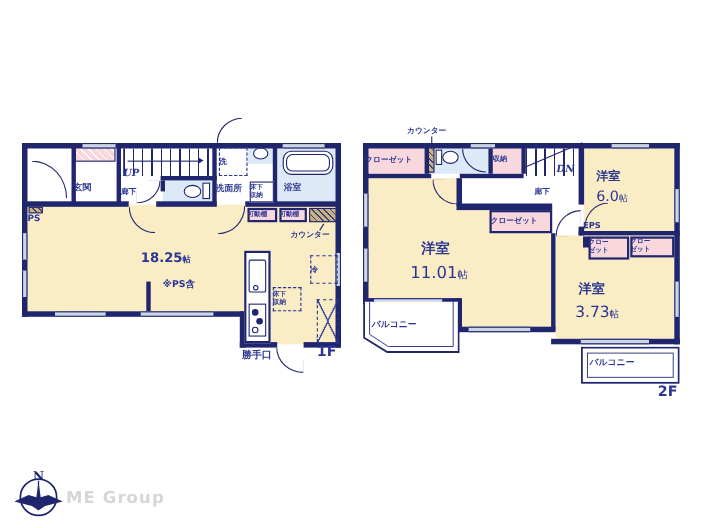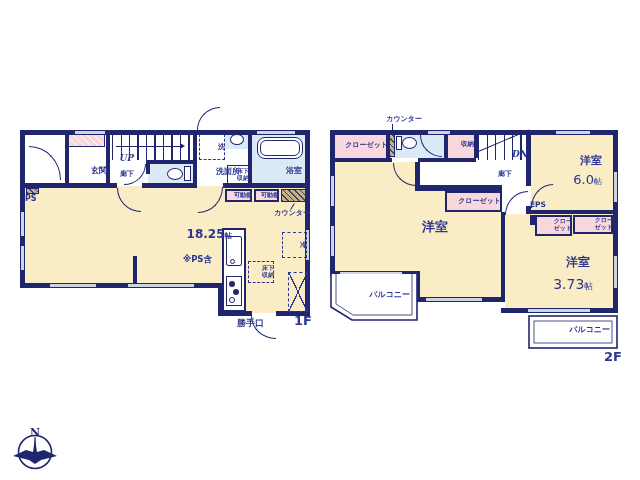--- a/index.html
+++ b/index.html
@@ -6,21 +6,21 @@
     --navy:#20266e; --ink:#2b3692; --cream:#faecc5; --pink:#f8d8dc;
     --blue:#dceaf7; --tan:#c9b186; --win:#ccd5e4;
   }
   html,body{margin:0;padding:0;background:#fff;}
   .canvas{position:relative;width:640px;height:480px;background:#fff;overflow:hidden;
           font-family:"DejaVu Sans",sans-serif;}
   .plan{position:absolute;}
   .w{position:absolute;background:var(--navy);}
   .f{position:absolute;}
   .lbl{position:absolute;color:var(--ink);font-weight:700;font-size:8px;line-height:1.15;
-       text-align:right;white-space:nowrap;}
+       text-align:left;white-space:nowrap;}
   .lbl .unit{font-size:.62em;}
   .two span{display:block;}
   .box{position:absolute;border:2px solid var(--navy);box-sizing:border-box;}
   .dash{position:absolute;border:1px dashed var(--ink);box-sizing:border-box;background:#fff0;}
   .winH{position:absolute;background:var(--win);border-top:1px solid var(--navy);
         border-bottom:1px solid var(--navy);box-sizing:border-box;}
   .winV{position:absolute;background:var(--win);border-left:1px solid var(--navy);
         border-right:1px solid var(--navy);box-sizing:border-box;}
   .arc{position:absolute;box-sizing:border-box;}
   .arc-tl{border-top:1.3px solid var(--navy);border-left:1.3px solid var(--navy);border-top-left-radius:100%;}
@@ -227,31 +227,35 @@
     <div class="lbl two" style="left:205px;top:90px;width:37px;font-size:6px">
       <span>クロー</span>
       <span>ゼット</span>
     </div>
     <div class="lbl two" style="left:243px;top:89px;width:40px;font-size:6px">
       <span>クロー</span>
       <span>ゼット</span>
     </div>
     <div class="lbl" style="left:116px;top:69px;width:55px;font-size:7px">クローゼット</div>
     <div class="lbl" style="left:53px;top:92px;width:65px;font-size:13px">洋室</div>
+    <div class="lbl" style="left:43px;top:112px;width:85px;font-size:15px;font-weight:500">
+      <span>11.01</span><span class="unit">帖</span>
+    </div>
     <div class="lbl" style="left:196px;top:128px;width:64px;font-size:12px">洋室</div>
     <div class="lbl" style="left:193px;top:148px;width:70px;font-size:14px;font-weight:500">
       <span>3.73</span><span class="unit">帖</span>
     </div>
     <div class="lbl" style="left:8px;top:162px;width:72px">バルコニー</div>
     <div class="lbl" style="left:206px;top:197px;width:74px">バルコニー</div>
     <div class="lbl" style="left:268px;top:222px;width:24px;font-size:13px">2F</div>
   </div>
 
   <div style="position:absolute;left:12px;top:423px;width:200px;height:52px">
     <svg width="48" height="50" viewBox="0 0 48 50">
       <circle cx="23" cy="29" r="16.5" fill="none" stroke="#20266e" stroke-width="1.6"></circle>
       <text x="23" y="13" font-size="11" font-weight="bold" fill="#20266e" text-anchor="middle" font-family="DejaVu Serif, serif">N</text>
       <line x1="23" y1="14" x2="23" y2="31" stroke="#20266e" stroke-width="1.2"></line>
       <path d="M1 33 L14 27 L21 29 L23 15 L25 29 L32 27 L45 33 L29 37 L23 41 L17 37 Z" fill="#20266e"></path>
     </svg>
+    <div class="company" style="left:48px;top:20px">ME Group</div>
   </div>
 
 </div>
 
 </body></html>

